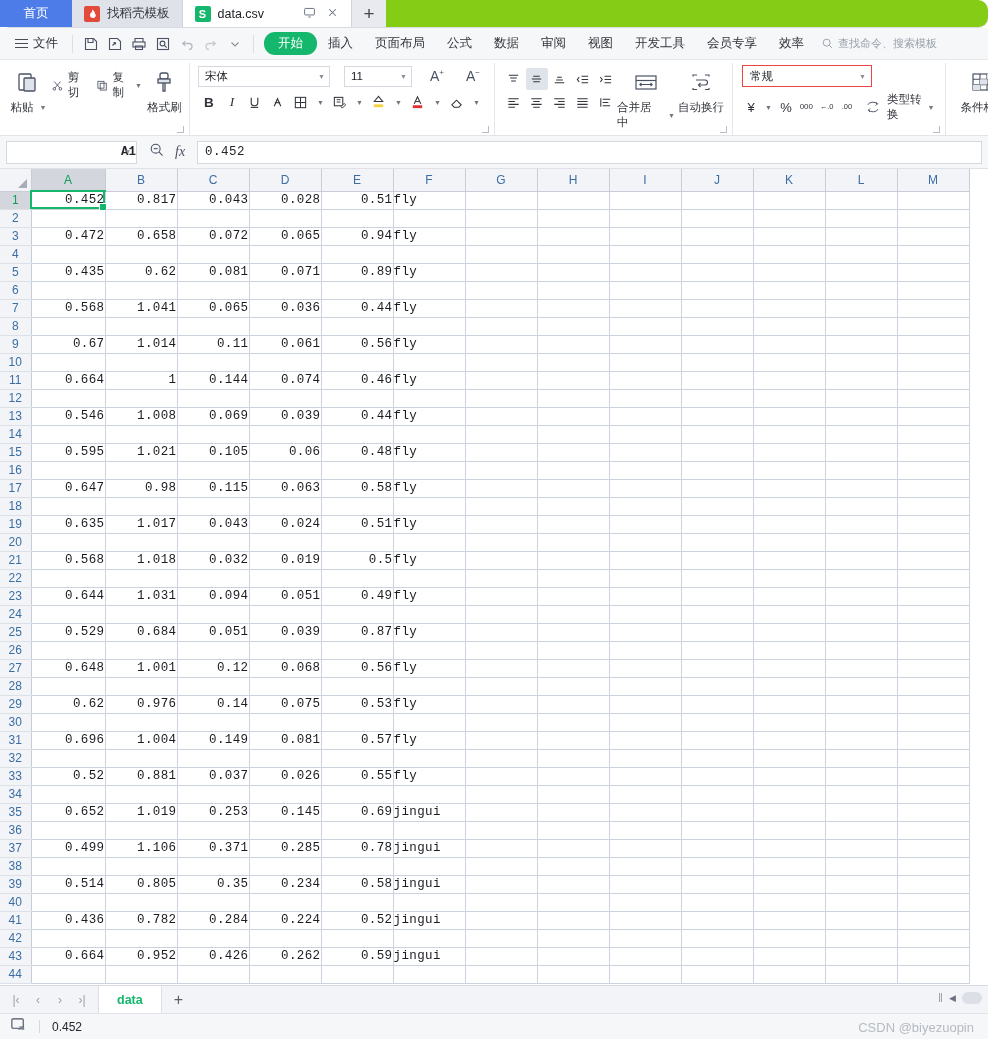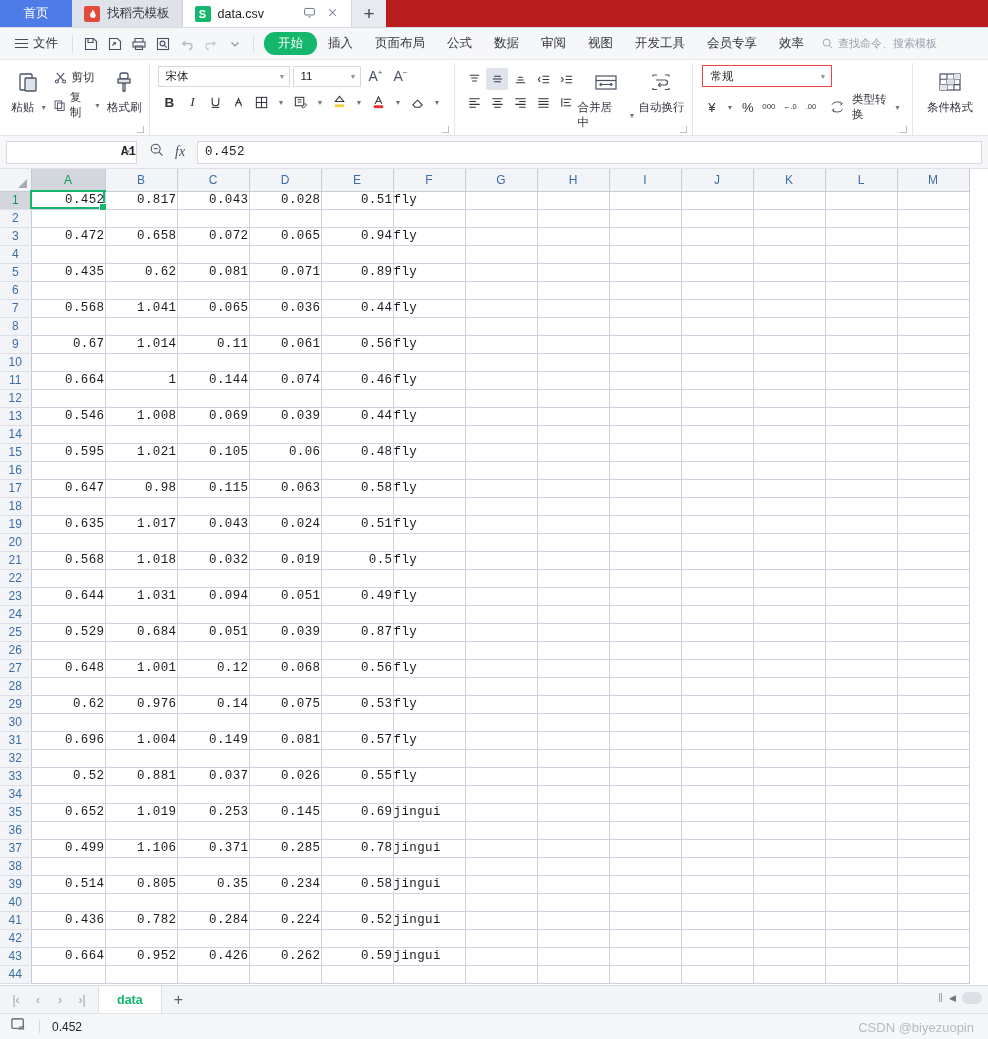--- a/index.html
+++ b/index.html
@@ -6,22 +6,22 @@
   html, body {
     width: 988px; height: 1039px;
     font-family: "Liberation Sans", sans-serif;
     background: #ffffff;
     overflow: hidden;
   }
   .app { width: 988px; height: 1039px; display: flex; flex-direction: column; position: relative; }
 
   
   .tabstrip {
-    height: 28px; background: #b91c1c; display: flex; align-items: stretch;
-    border-bottom: 1px solid #d8dbe2; flex: none;
+    height: 28px; background: #84cc16; display: flex; align-items: stretch;
+    border-bottom: 1px solid #d8dbe2; flex: none; border-radius: 10px;
   }
   .tab-home {
     width: 72px; background: #4d7ce8; color: #fff; display: flex;
     align-items: center; justify-content: center; font-size: 12.5px;
   }
   .tab {
     display: flex; align-items: center; gap: 7px; padding: 0 12px;
     font-size: 12.5px; color: #33353c; background: #dfe2e8;
     border-right: 1px solid #d0d3da; max-width: 190px;
   }
@@ -71,24 +71,24 @@
     content: ""; position: absolute; right: 5px; bottom: 2px;
     width: 6px; height: 6px; border-right: 1px solid #b9bdc6; border-bottom: 1px solid #b9bdc6;
   }
   .rgroup.nocorner::after { display: none; }
   .big-btn {
     width: 44px; display: flex; flex-direction: column; align-items: center;
     justify-content: flex-start; gap: 2px; padding-top: 3px;
     font-size: 11.5px; color: #33353c;
   }
   .big-btn .glyph { height: 30px; display: flex; align-items: center; color: #4a5163; }
-  .stack2 { display: flex; flex-direction: column; justify-content: center; gap: 3px; padding-top: 4px; }
+  .stack2 { display: flex; justify-content: center; gap: 3px; padding-top: 4px; }
   .small-btn { display: flex; align-items: center; gap: 4px; font-size: 11.5px; color: #33353c; padding: 1px 3px; }
   .caret { font-size: 7px; color: #70757f; }
-  .font-row { display: flex; align-items: center; gap: 3px; margin-bottom: 4px; }
+  .font-row { display: flex; align-items: center; gap: 14px; margin-bottom: 4px; }
   .fselect {
     border: 1px solid #d5d8de; background: #fff; height: 21px; display: flex;
     align-items: center; justify-content: space-between; padding: 0 4px 0 6px;
     font-size: 11.5px; color: #23252a;
   }
   .fselect.name { width: 132px; }
   .fselect.size { width: 68px; }
   .fselect .cv { color: #8a8f99; font-size: 7px; }
   .icon-row { display: flex; align-items: center; gap: 1px; }
   .ic {

